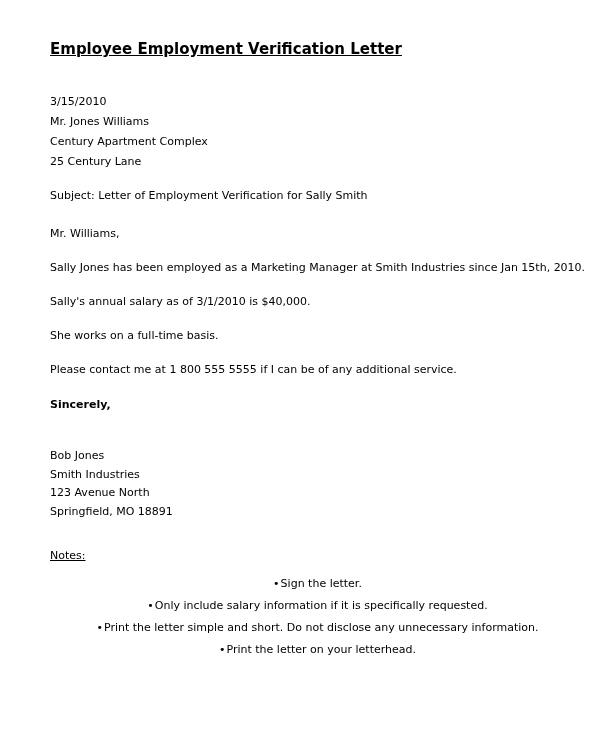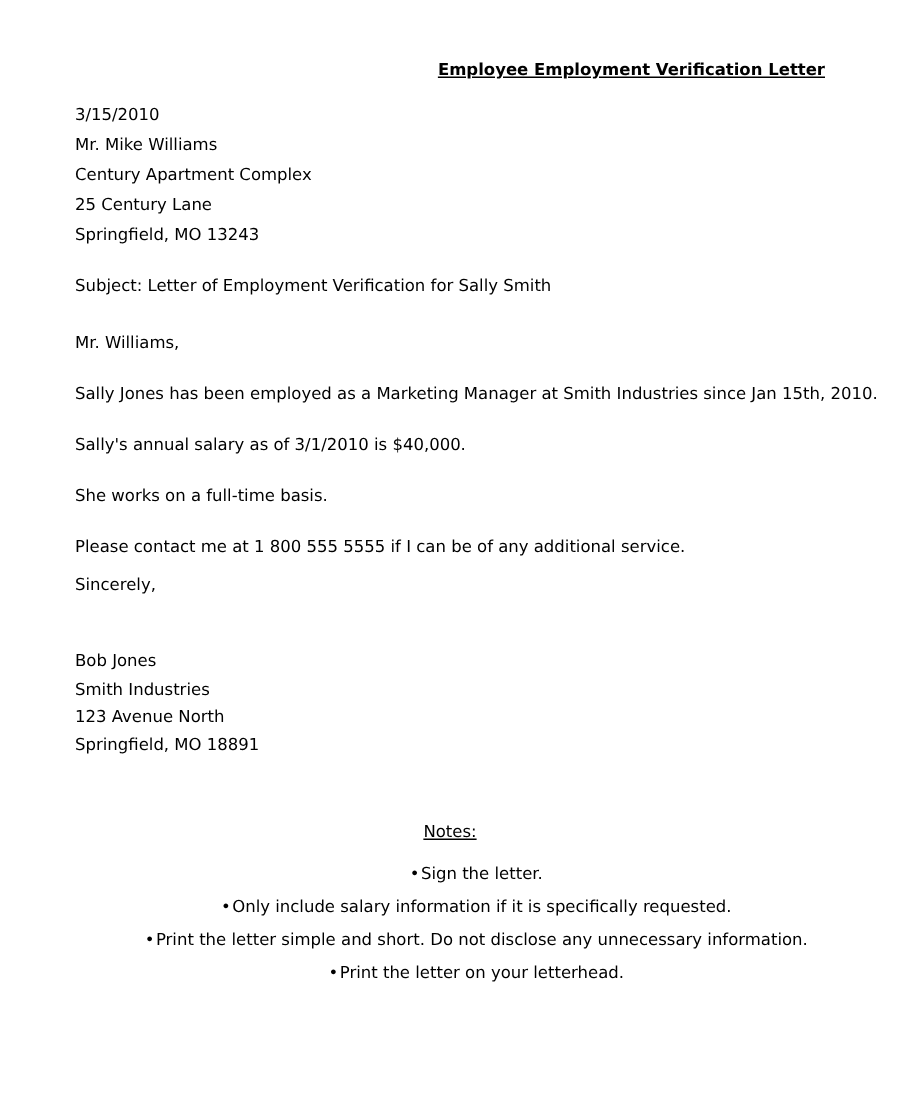--- a/index.html
+++ b/index.html
@@ -13,60 +13,60 @@
     height: 730px;
     background: #ffffff;
     color: #000000;
     font-family: "DejaVu Sans", "Liberation Sans", sans-serif;
     font-size: 11px;
     overflow: hidden;
     box-sizing: border-box;
     padding: 40px 50px 0 50px;
   }
   .title {
-    text-align: right;
+    text-align: left;
     font-weight: bold;
     text-decoration: underline;
-    font-size: 11px;
-    margin: 0 0 14px 0;
+    font-size: 15px;
+    margin: 0 0 34px 0;
   }
   .line {
     line-height: 20px;
     white-space: nowrap;
   }
   .subject {
     line-height: 20px;
     margin-top: 14px;
     white-space: nowrap;
   }
   .salutation {
     margin-top: 18px;
     line-height: 20px;
   }
   .para {
     margin-top: 14px;
     line-height: 20px;
     white-space: nowrap;
   }
   .closing {
-    margin-top: 5px;
+    margin-top: 15px;
     line-height: 20px;
+    font-weight: bold;
   }
   .signature-block {
     margin-top: 32px;
   }
   .sig-line {
     line-height: 18.5px;
     white-space: nowrap;
   }
   .notes-heading {
-    margin-top: 39px;
+    margin-top: 25px;
     text-decoration: underline;
     line-height: 20px;
-    text-align: center;
   }
   .notes-list {
     margin-top: 7px;
     padding-left: 35px;
     text-align: center;
   }
   .note-item {
     line-height: 22px;
     white-space: nowrap;
   }
@@ -78,24 +78,23 @@
 </head>
 <body>
 
 <div class="page">
 
   <div class="title">Employee Employment Verification Letter</div>
 
   <div class="line">3/15/2010</div>
 
   <div>
-    <div class="line">Mr. Mike Williams</div>
+    <div class="line">Mr. Jones Williams</div>
     <div class="line">Century Apartment Complex</div>
     <div class="line">25 Century Lane</div>
-    <div class="line">Springfield, MO 13243</div>
   </div>
 
   <div class="subject">Subject: Letter of Employment Verification for Sally Smith</div>
 
   <div class="salutation">Mr. Williams,</div>
 
   <div>
     <div class="para">Sally Jones has been employed as a Marketing Manager at Smith Industries since Jan 15th, 2010.</div>
     <div class="para">Sally's annual salary as of 3/1/2010 is $40,000.</div>
     <div class="para">She works on a full-time basis.</div>

